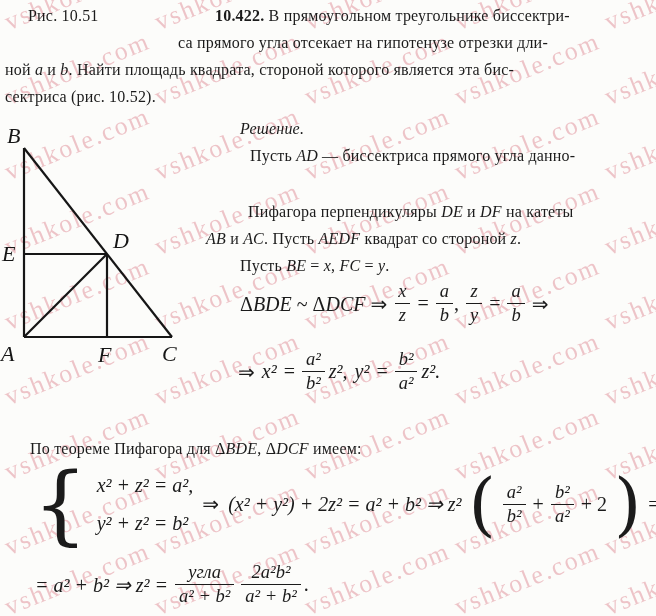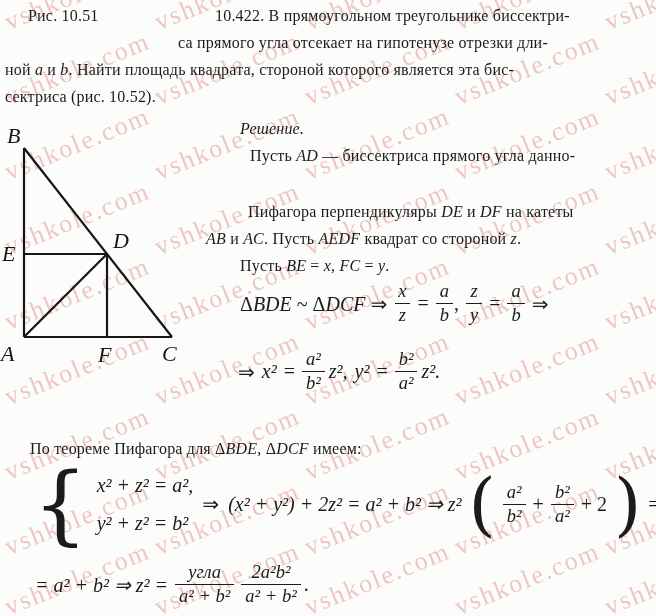--- a/index.html
+++ b/index.html
@@ -3,21 +3,21 @@
 <meta charset="utf-8">
 <style>
   html,body{margin:0;padding:0;}
   .page{
     position:relative;width:656px;height:616px;background:#fcfcfa;
     font-family:"Liberation Serif",serif;color:#1b1b1b;overflow:hidden;
   }
   .abs{position:absolute;white-space:nowrap;}
   .body{font-size:16px;letter-spacing:.2px;}
   .v{font-style:italic;}
-  b{font-weight:normal;text-align:center;}
+  b{font-weight:bold;text-align:center;}
   
   .wm-span{
     position:absolute;font-size:26px;letter-spacing:2px;white-space:nowrap;
     transform:rotate(-22deg);transform-origin:0 50%;opacity:.5;
     font-family:"Liberation Serif",serif;pointer-events:none;
   }
   
   .flabel{font-style:italic;font-family:"Liberation Serif",serif;}
   
   .fm-row{display:flex;align-items:center;gap:7px;font-size:20px;}

